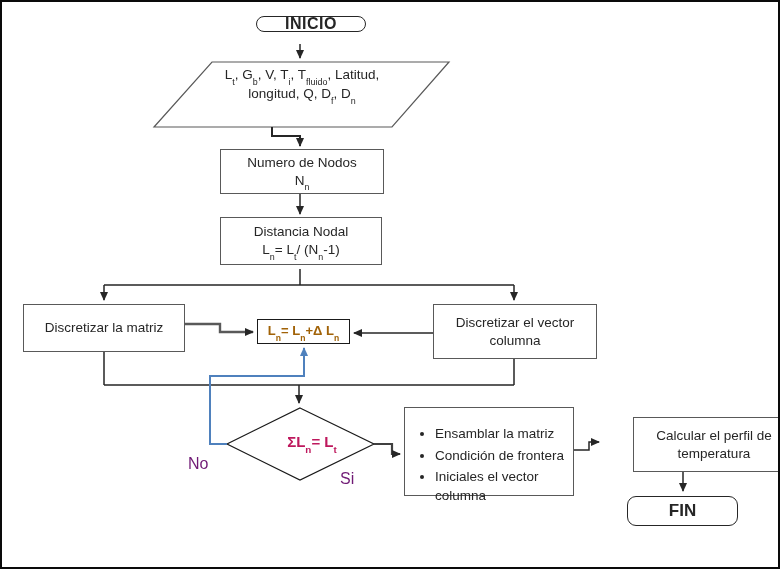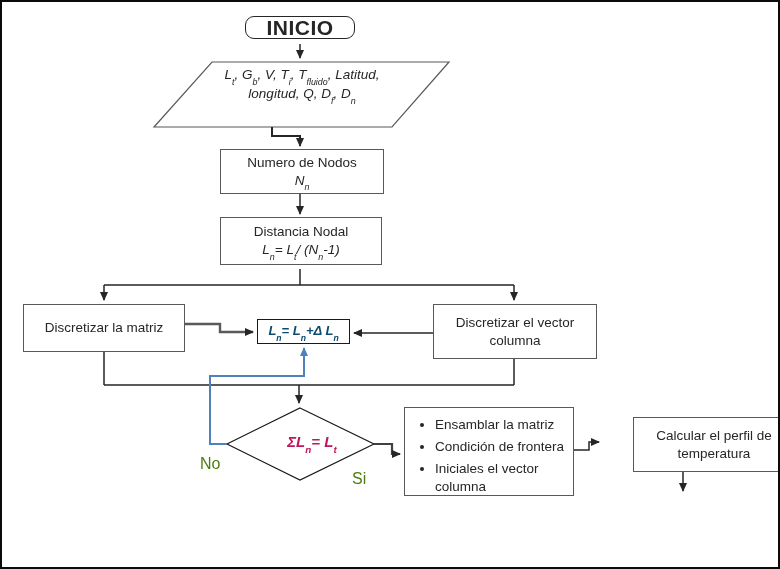--- a/index.html
+++ b/index.html
@@ -7,43 +7,43 @@
     position:relative;width:780px;height:569px;box-sizing:border-box;
     border:2px solid #0a0a0a;background:#ffffff;overflow:hidden;
     font-family:"Liberation Sans", sans-serif;color:#262626;
   }
   .layer{position:absolute;left:0;top:0;width:780px;height:569px;}
   .node{position:absolute;box-sizing:border-box;display:flex;flex-direction:column;
         align-items:center;justify-content:center;text-align:center;background:#ffffff;
         font-size:13.5px;line-height:1.3;}
   .rect{border:1px solid #595959;}
   .terminator{border:1.4px solid #262626;border-radius:9px;font-weight:bold;}
-  .inicio{left:243px;top:14px;width:110px;height:23px;font-size:21px;letter-spacing:.5px;}
+  .inicio{left:254px;top:14px;width:110px;height:16px;font-size:16px;letter-spacing:.5px;}
   .fin{left:625px;top:494px;width:111px;height:30px;font-size:17px;}
   .vars-text{position:absolute;left:160px;top:63px;width:280px;text-align:center;
              background:transparent;font-size:13.5px;line-height:1.42;}
   .vars-text .t{font-weight:bold;font-size:14px;}
   .numero{left:218px;top:147px;width:164px;height:45px;}
   .distancia{left:218px;top:215px;width:162px;height:48px;}
   .matriz{left:21px;top:302px;width:162px;height:48px;}
   .vector{left:431px;top:302px;width:164px;height:55px;}
   .incremento{left:255px;top:317px;width:93px;height:25px;border:1.5px solid #1a1a1a;
-              font-weight:bold;color:#0c4a6e;font-size:13px;}
+              font-weight:bold;color:#a16207;font-size:13px;}
   .diamond-label{position:absolute;left:268px;top:431px;width:84px;text-align:center;
                  font-weight:bold;color:#be185d;font-size:15px;background:transparent;}
-  .decision-txt{position:absolute;background:transparent;font-size:16px;color:#4d7c0f;margin-left:12px;}
+  .decision-txt{position:absolute;background:transparent;font-size:16px;color:#701a75;}
   .no-label{left:186px;top:453px;}
   .si-label{left:338px;top:468px;}
-  .bullets{left:402px;top:405px;width:170px;height:89px;justify-content:center;
+  .bullets{left:402px;top:405px;width:170px;height:89px;justify-content:flex-start;
            align-items:flex-start;padding:17px 4px 4px 8px;}
   .bullets ul{margin:0;padding:0 0 0 22px;text-align:left;}
   .bullets li{margin:0 0 3px 0;line-height:1.38;}
   .calcular{left:631px;top:415px;width:162px;height:55px;}
   sub{font-size:0.66em;line-height:0;position:relative;top:0.22em;}
-  .fstack{white-space:nowrap;font-style:italic;}
+  .fstack{white-space:nowrap;}
 </style>
 </head>
 <body>
 
 <div class="canvas">
 
   <svg class="layer" width="780" height="569" viewBox="0 0 780 569">
     <defs>
       <marker id="mA" markerUnits="userSpaceOnUse" markerWidth="10" markerHeight="9" refX="8" refY="4" orient="auto">
         <path d="M0,0 L9,4 L0,8 Z" fill="#262626"></path>
@@ -114,14 +114,17 @@
       <li>Condición de frontera</li>
       <li>Iniciales el vector columna</li>
     </ul>
   </div>
 
   <div class="node rect calcular">
     <div>Calcular el perfil de</div>
     <div>temperatura</div>
   </div>
 
+  <div class="node terminator fin">
+    <span>FIN</span>
+  </div>
 
 </div>
 
 </body></html>

